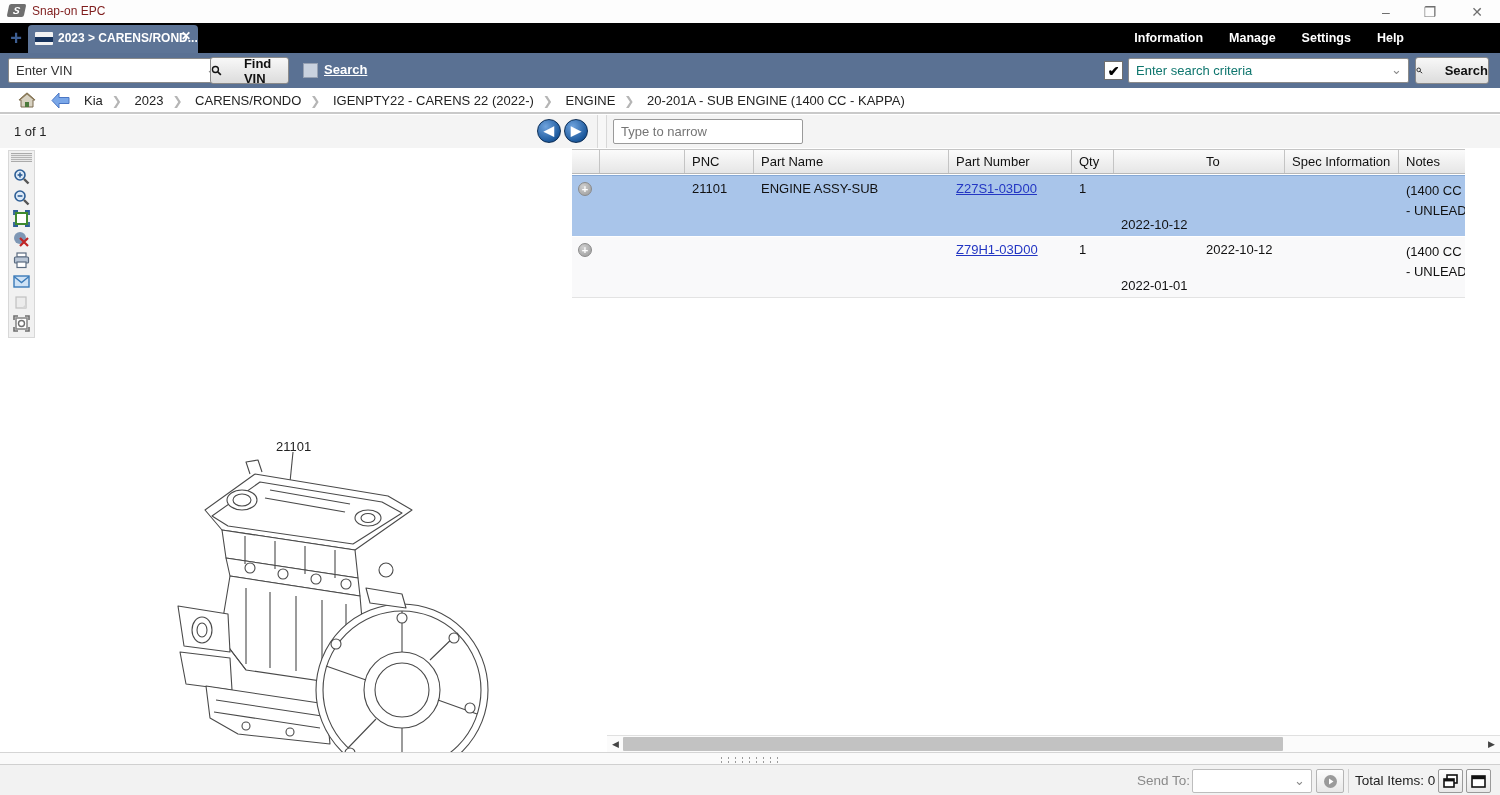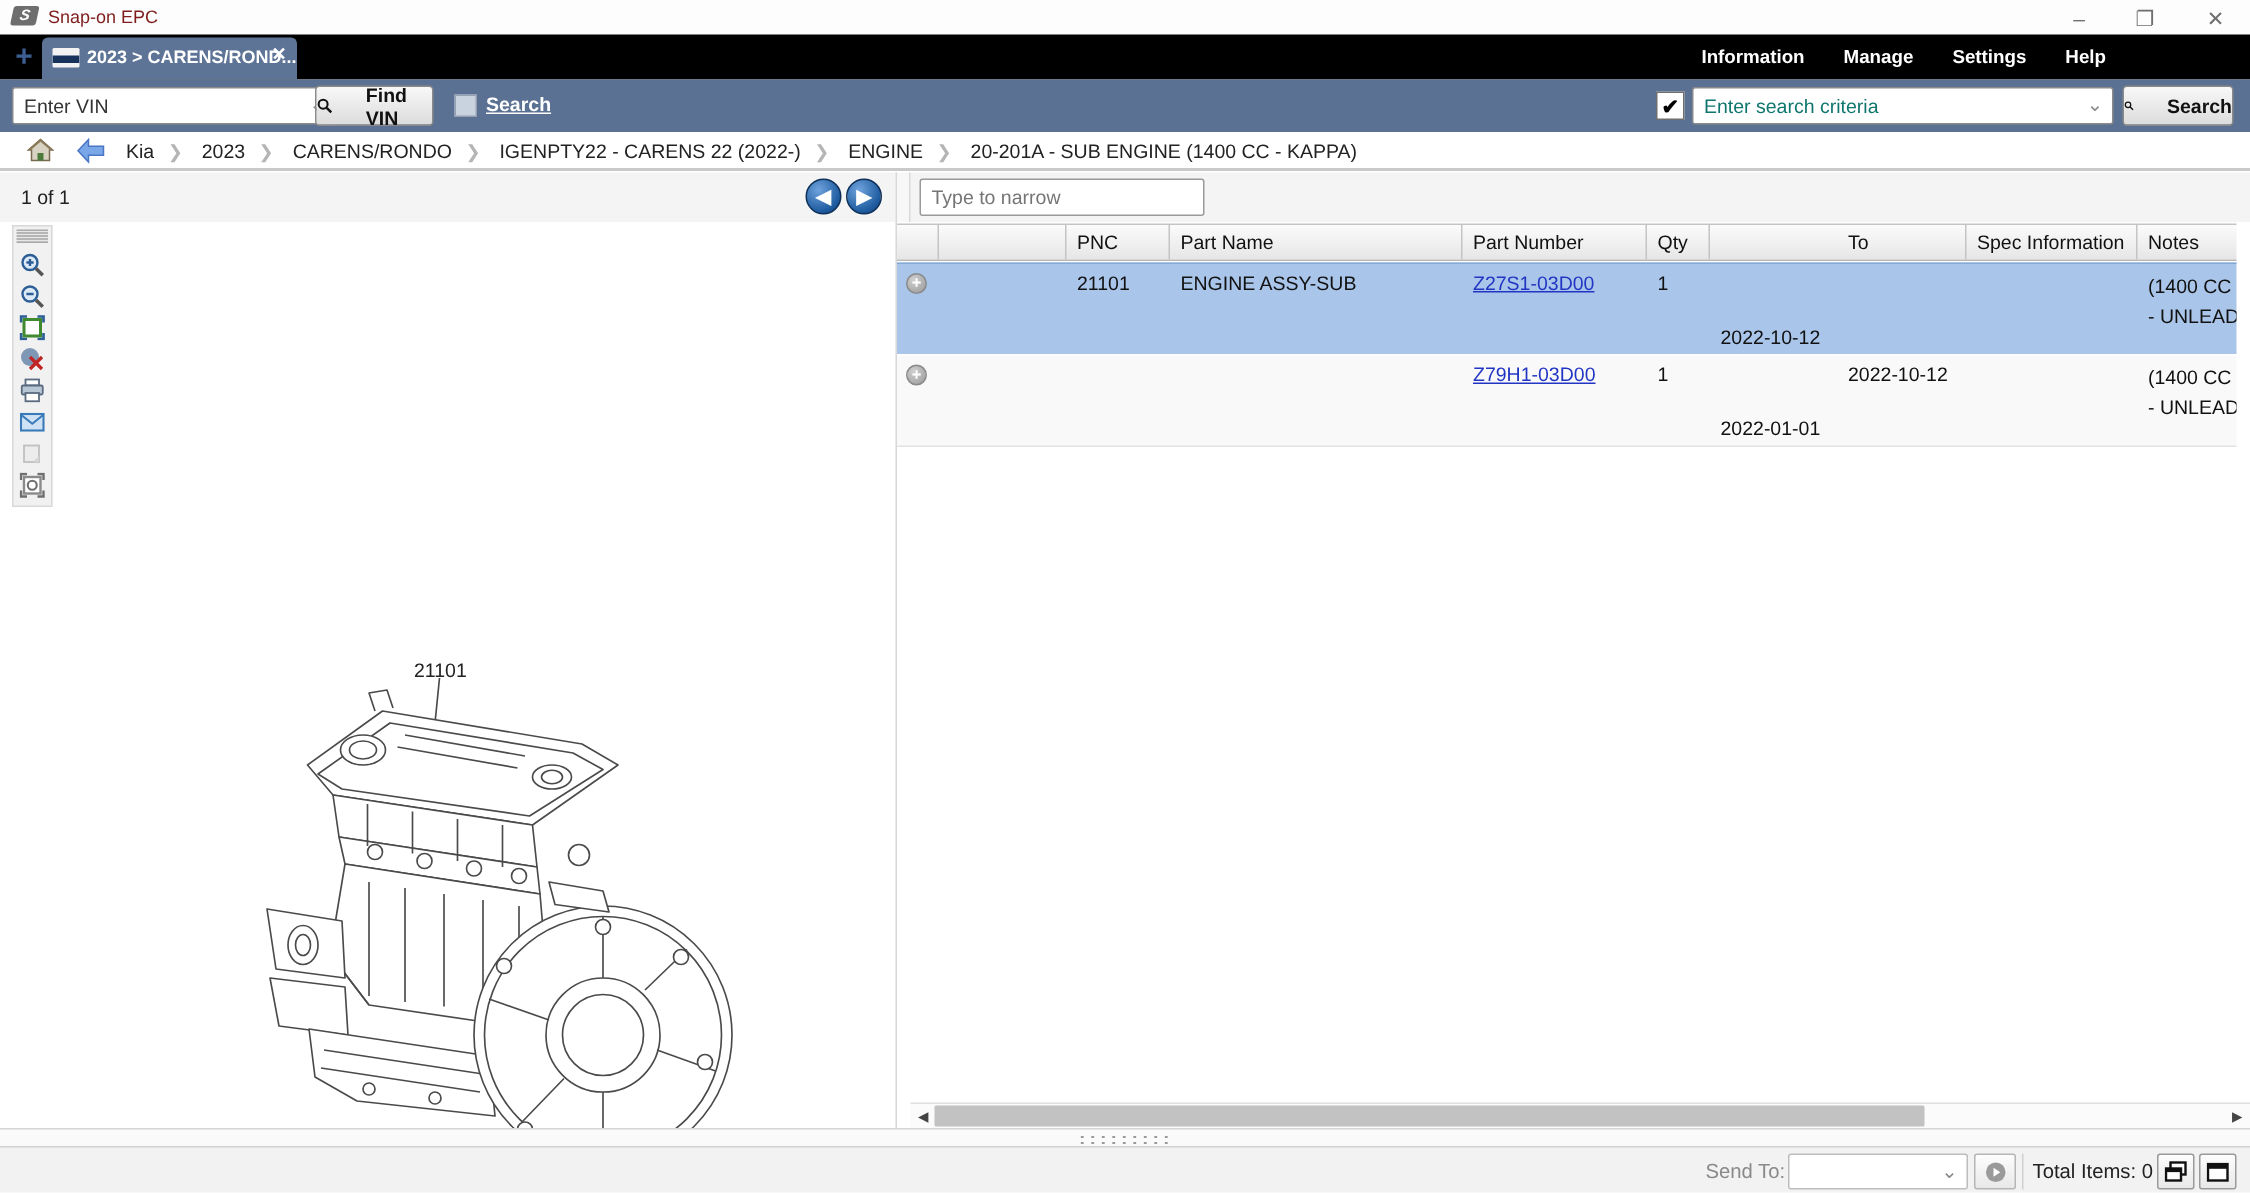--- a/index.html
+++ b/index.html
@@ -56,21 +56,21 @@
   .img-toolbar .grip { height:9px; border-top:1px solid #aaa; border-bottom:1px solid #aaa; margin:2px 2px 4px 2px; background:repeating-linear-gradient(#e8e8e8 0 1px, #b5b5b5 1px 2px); }
   .tool-ico { width:25px; height:21px; display:flex; align-items:center; justify-content:center; }
   .part-callout { position:absolute; left:276px; top:291px; font-size:13px; color:#222; }
 
   
   .vsplit { position:absolute; left:597px; top:115px; width:10px; height:637px; background:#f7f7f7; border-left:1px solid #d8d8d8; border-right:1px solid #d8d8d8; }
   .vsplit-handle { position:absolute; left:1px; top:285px; width:7px; height:46px; background:#cfcfcf; border:1px solid #9a9a9a; }
   .vsplit-handle::after { content:""; position:absolute; left:1px; top:18px; border:4px solid transparent; border-right:5px solid #222; }
 
   
-  .tablepane { position:absolute; left:598px; top:148px; width:893px; height:604px; background:#fff; overflow:hidden; }
+  .tablepane { position:absolute; left:572px; top:148px; width:893px; height:604px; background:#fff; overflow:hidden; }
   .thead { position:absolute; left:0; top:1px; width:920px; height:25px; background:linear-gradient(#fbfbfb,#e6e6e6); border-top:1px solid #c4c4c4; border-bottom:1px solid #b8b8b8; display:flex; }
   .th { border-right:1px solid #c4c4c4; padding:4px 0 0 7px; font-size:13px; color:#111; white-space:nowrap; overflow:hidden; }
   .trow { position:absolute; left:0; width:920px; height:61px; display:flex; }
   .trow.selected { background:#a9c5ea; border-top:1px solid #86a9d6; }
   .trow.plain { background:#f9f9fa; border-bottom:1px solid #e3e3e3; }
   .td { padding:5px 0 0 7px; font-size:13px; color:#111; white-space:nowrap; overflow:hidden; }
   .c0{width:28px;} .c1{width:85px;} .c2{width:69px;} .c3{width:195px;} .c4{width:123px;} .c5{width:42px;} .c6{width:85px;margin-top:36px;} .c7{width:86px;} .c8{width:114px;} .c9{flex:1;}
   .expand { margin:6px 0 0 6px; width:14px; height:14px; border-radius:50%; background:radial-gradient(circle at 35% 30%, #cfcfcf, #9a9a9a); border:1px solid #8a8a8a; color:#fff; font-size:11px; font-weight:bold; line-height:12px; text-align:center; }
   .plink { color:#2336c3; text-decoration:underline; }
   .notes-cell div { line-height:20px; }

